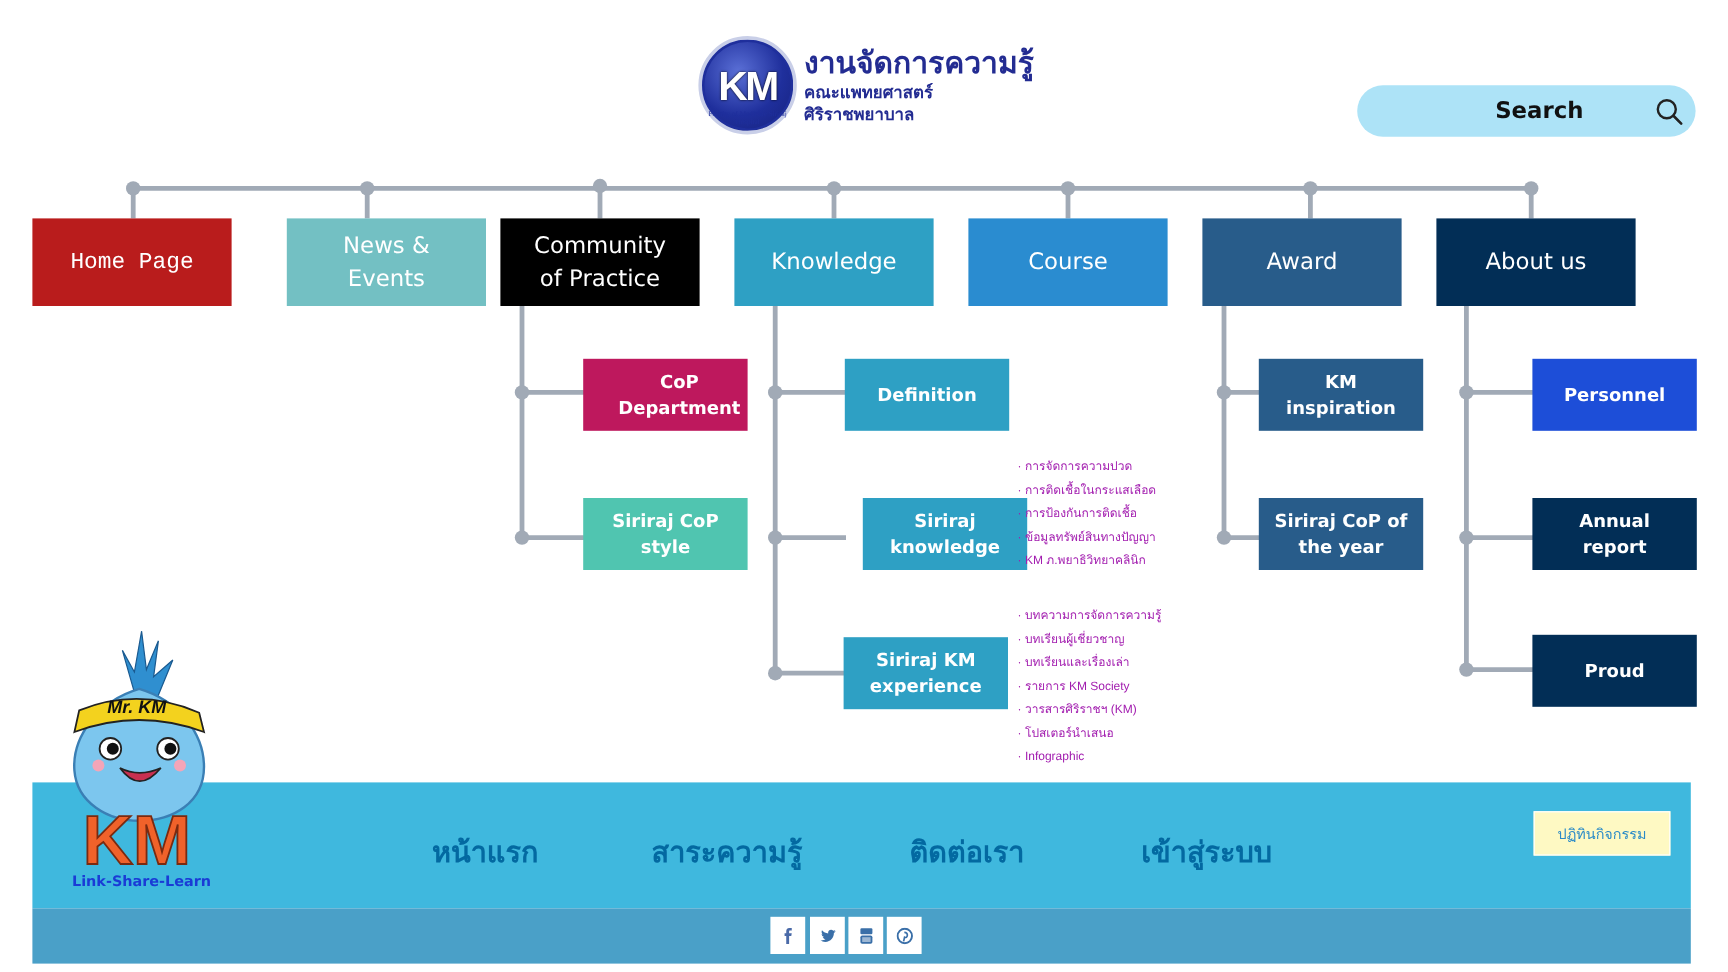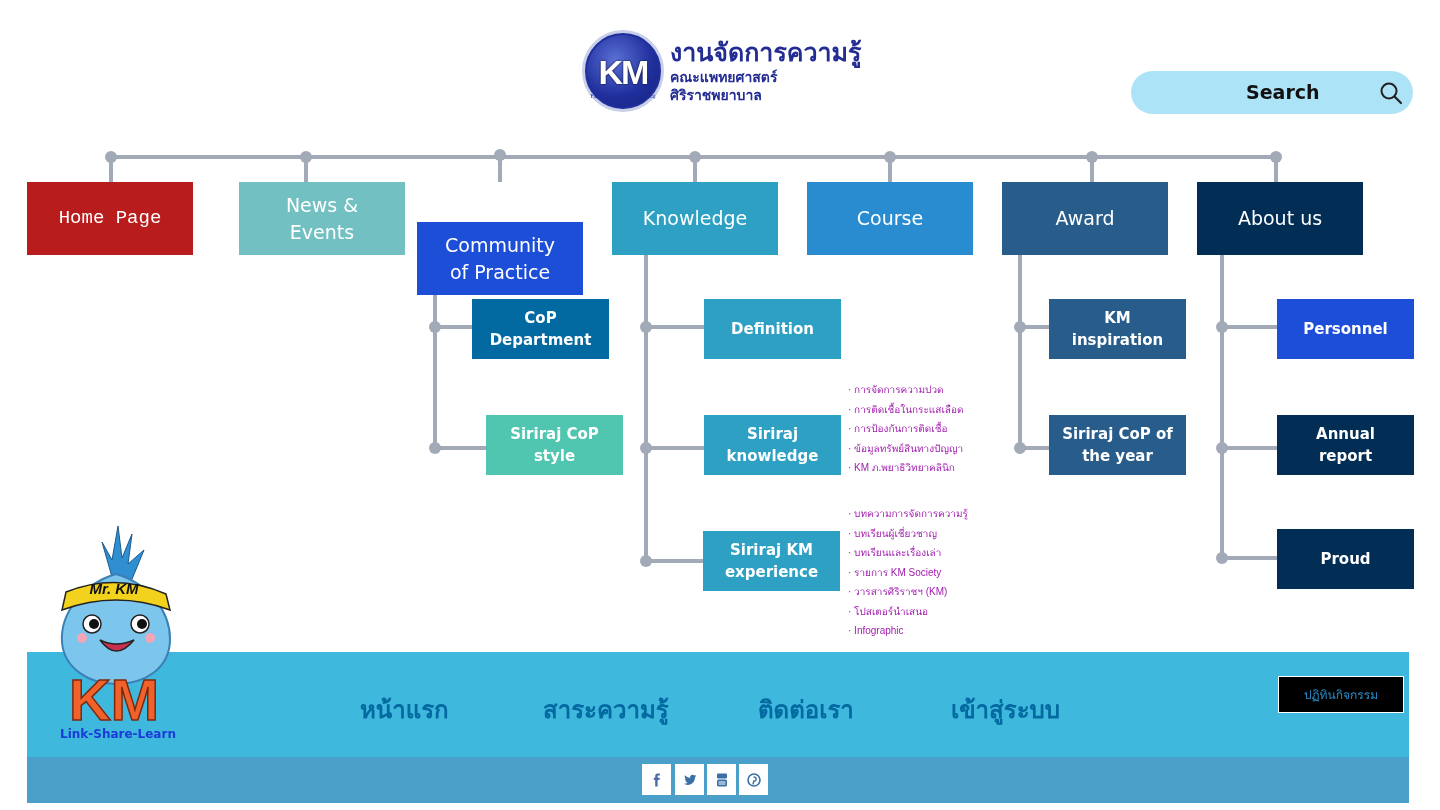--- a/index.html
+++ b/index.html
@@ -44,21 +44,21 @@
   .link-list { position: absolute; left: 848px; font-family: Liberation Sans, sans-serif;
     font-size: 10px; color: #a21caf; line-height: 19.5px; white-space: nowrap; }
   .link-list div { cursor: pointer; }
   .link-list div::before { content: "· "; }
 
   
   .footer-main { position: absolute; left: 27px; top: 652px; width: 1382px; height: 105px; background: #3fb8de; }
   .footer-bottom { position: absolute; left: 27px; top: 757px; width: 1382px; height: 46px; background: #4aa0c8; }
   .footer-nav { position: absolute; top: 690px; font-family: "DejaVu Sans", sans-serif; font-size: 24px;
     font-weight: bold; color: #0369a1; white-space: nowrap; cursor: pointer; }
-  .activity-btn { position: absolute; left: 1278px; top: 676px; width: 126px; height: 37px; background: #000000;
+  .activity-btn { position: absolute; left: 1278px; top: 676px; width: 114px; height: 37px; background: #fef9c3;
     border: 1px solid #ffffff; display: flex; align-items: center; justify-content: center;
     font-family: "DejaVu Sans", sans-serif; font-size: 12px; color: #2a8bc8; cursor: pointer; }
   .social { position: absolute; top: 764px; width: 29px; height: 31px; background: #ffffff;
     display: flex; align-items: center; justify-content: center; cursor: pointer; }
   .social svg { width: 14px; height: 14px; }
 
   
   .mascot { position: absolute; left: 52px; top: 524px; width: 140px; height: 222px; }
   .mascot-label { position: absolute; left: 60px; top: 727px; font-family: "DejaVu Sans", sans-serif;
     font-size: 12px; font-weight: bold; color: #1a3bd6; white-space: nowrap; }
@@ -134,50 +134,50 @@
   </g>
 </svg>
 
 <div class="box top" style="left:27px; background:#b91c1c;font-family:Liberation Mono, monospace;">
     <span>Home Page</span>
   </div>
 <div class="box top" style="left:222px; background:#73c0c3;margin-left:17px;">
     <span>News &amp;
 Events</span>
   </div>
-<div class="box top" style="left:417px; background:#1d4ed8;margin-top:40px;">
+<div class="box top" style="left:417px; background:#000000;">
     <span>Community
 of Practice</span>
   </div>
 <div class="box top" style="left:612px; background:#2ea0c4;">
     <span>Knowledge</span>
   </div>
 <div class="box top" style="left:807px; background:#2a8cd0;">
     <span>Course</span>
   </div>
 <div class="box top" style="left:1002px; background:#285c8a;">
     <span>Award</span>
   </div>
 <div class="box top" style="left:1197px; background:#022e56;">
     <span>About us</span>
   </div>
 
-<div class="box sub" style="left:472px; top:299px; background:#0369a1;">
+<div class="box sub" style="left:486px; top:299px; background:#be185d;justify-content:flex-end;">
     <span>CoP
 Department</span>
   </div>
 <div class="box sub" style="left:486px; top:415px; background:#50c5b0;">
     <span>Siriraj CoP
 style</span>
   </div>
 
 <div class="box sub" style="left:704px; top:299px; background:#2ea0c4;">
     <span>Definition</span>
   </div>
-<div class="box sub" style="left:704px; top:415px; background:#2ea0c4;">
+<div class="box sub" style="left:719px; top:415px; background:#2ea0c4;">
     <span>Siriraj
 knowledge</span>
   </div>
 <div class="box sub" style="left:703px; top:531px; background:#2ea0c4;">
     <span>Siriraj KM
 experience</span>
   </div>
 
 <div class="box sub" style="left:1049px; top:299px; background:#285c8a;">
     <span>KM

